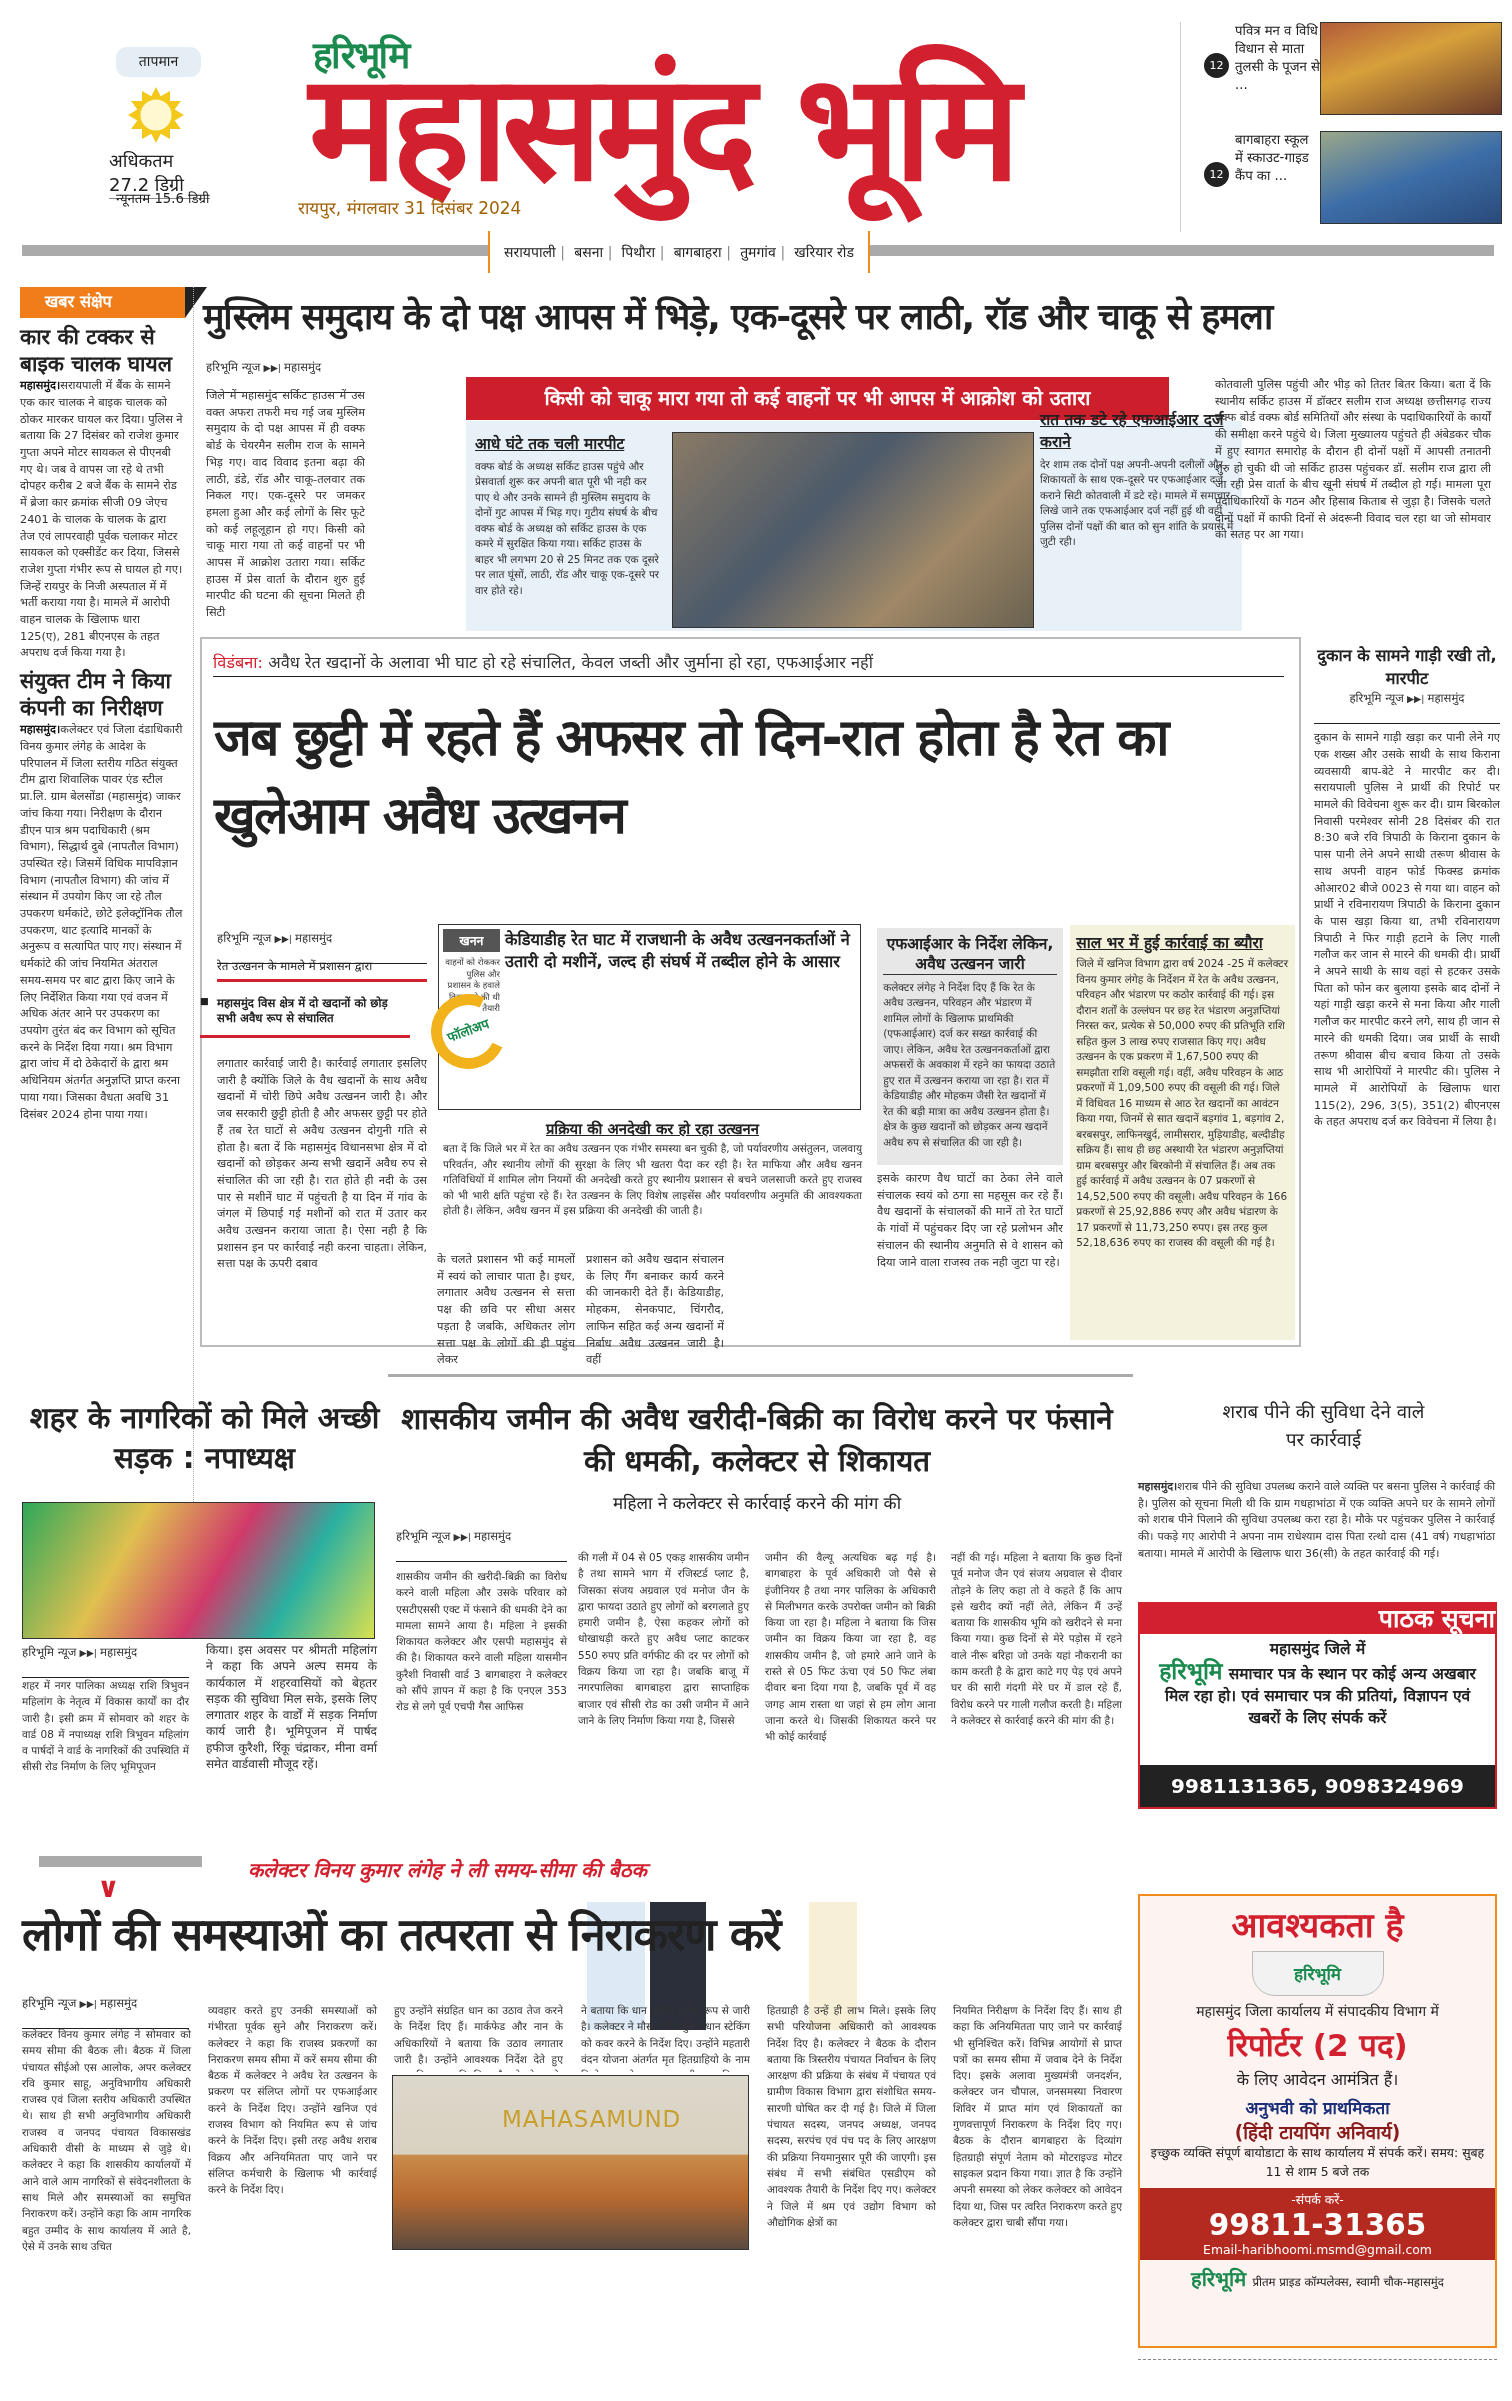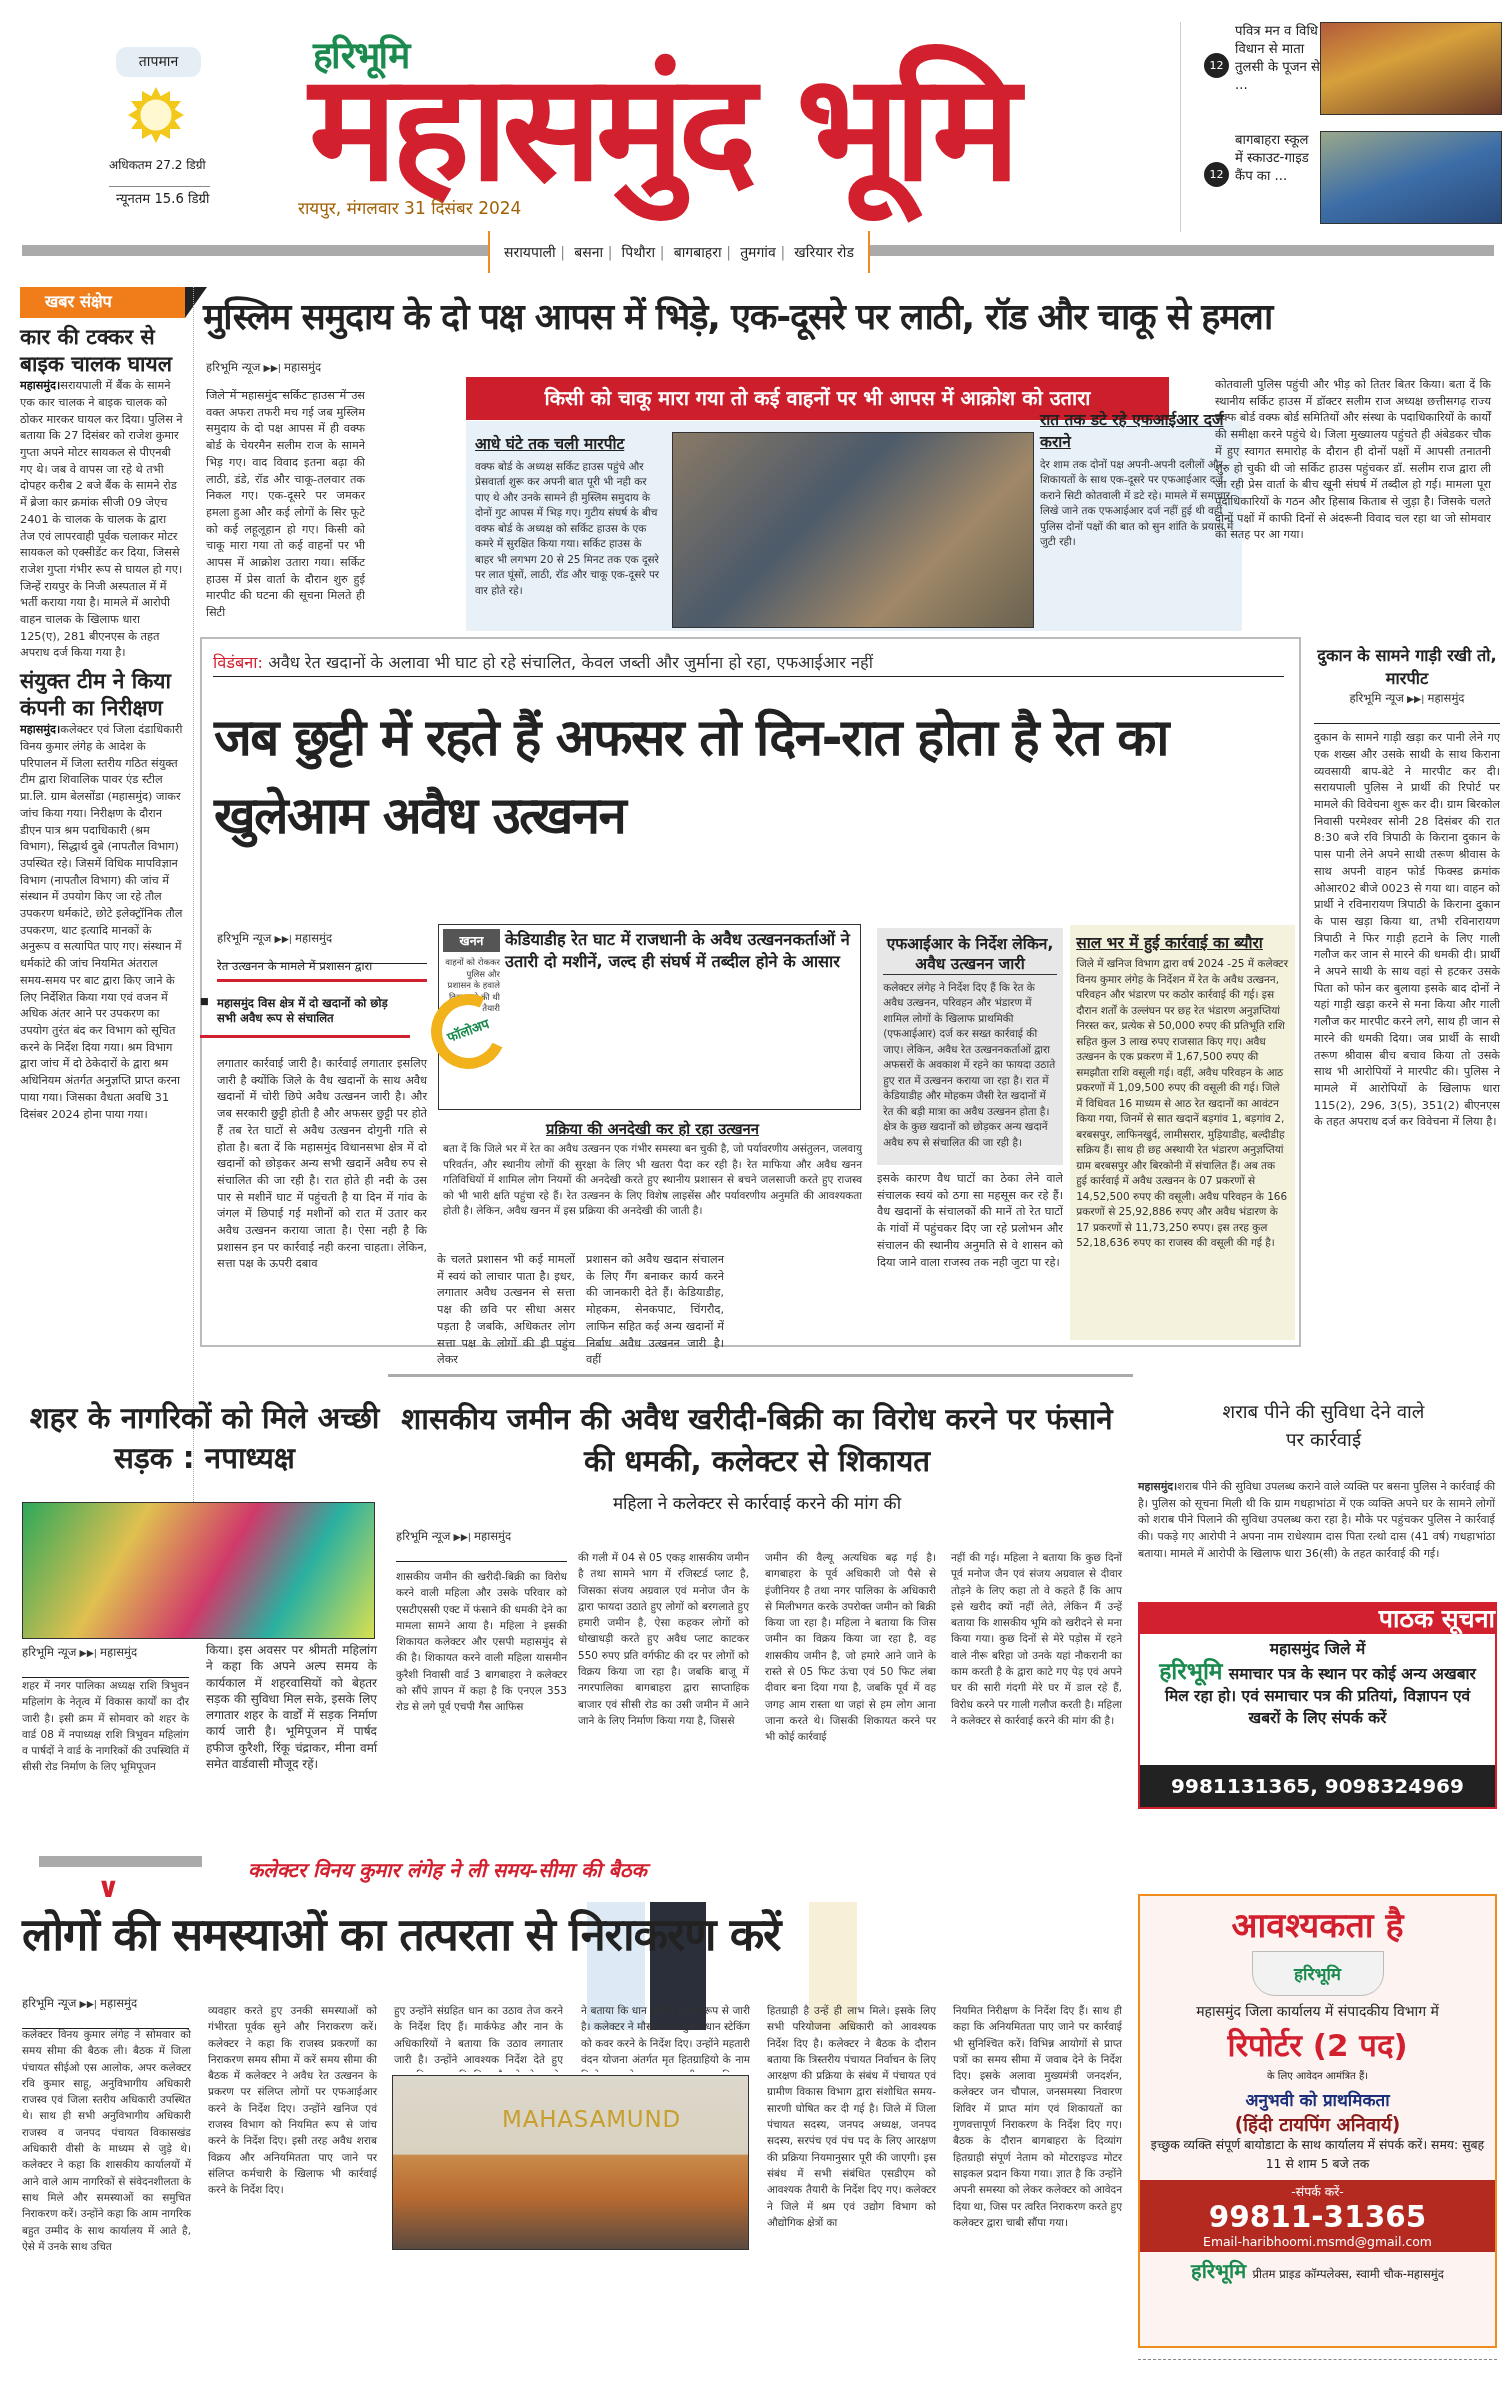--- a/index.html
+++ b/index.html
@@ -6,21 +6,21 @@
 body{width:1512px;height:2401px;background:#fff;font-family:"DejaVu Sans",sans-serif;color:#222;position:relative;overflow:hidden}
 .abs{position:absolute}
 .txt{font-size:11.3px;line-height:16.7px;text-align:justify;color:#333}
 .byline{font-size:11.6px;color:#333;border-bottom:1.6px solid #222;padding-bottom:18px;margin-bottom:6.2px}
 .byline .arr{font-size:9.3px;margin:0 3.1px}
 .photo{background:linear-gradient(135deg,#8a7a66,#4c5a6a 40%,#a08868 70%,#6a6250);border:0.8px solid #333}
 .vline{border-left:0.8px dotted #aaa}
 
 #temp-box{left:116px;top:47px;width:85px;height:29.5px;background:#e6eef5;border-radius:11px;text-align:center;font-size:14px;line-height:29.5px;color:#222}
 #sun{left:128px;top:87px;width:56px;height:56px}
-#temp-max{left:109px;top:156px;font-size:12px;color:#222;border-bottom:1.6px solid #888;padding-bottom:13px;width:101px}
+#temp-max{left:109px;top:148px;font-size:18px;color:#222;border-bottom:1.6px solid #888;padding-bottom:2px;width:101px}
 #temp-min{left:116px;top:189px;font-size:13.2px;color:#222}
 #brand{left:313px;top:28px;font-size:37px;font-weight:bold;color:#1a8a4e;letter-spacing:-1.6px}
 #title{left:309px;top:43px;font-size:148px;font-weight:bold;color:#d3202e;letter-spacing:-6.2px;line-height:171px}
 #dateline{left:298px;top:196px;font-size:17px;color:#a16207}
 #top-teasers{left:1180px;top:22px;width:332px;height:210px;border-left:1.6px solid #ccc}
 .teaser{position:absolute;left:23px;width:303px;height:93px}
 .teaser .num{position:absolute;left:0;top:31px;width:25px;height:25px;border-radius:50%;background:#222;color:#fff;font-size:11px;text-align:center;line-height:25px}
 .teaser .tx{position:absolute;left:31px;top:0;width:85px;font-size:13.2px;line-height:18px;color:#222}
 .teaser .im{position:absolute;left:116px;top:0;width:182px;height:93px}
 #tabbar{left:22px;top:245px;width:1472px;height:11px;background:#aaa}
@@ -94,21 +94,21 @@
 #notice-head{height:29.5px;background:#d3202e;color:#fff;font-size:25px;font-weight:bold;text-align:right;line-height:29.5px;position:relative}
 #notice-body{text-align:center;font-size:15.5px;font-weight:bold;line-height:22px;padding:4.7px 7.8px;color:#222}
 #notice-body .brand2{color:#1a8a4e;font-size:23px;margin-right:6.2px}
 #notice-phone{position:absolute;left:0;bottom:0;width:100%;height:42px;background:#222;color:#fff;font-size:20px;font-weight:bold;text-align:center;line-height:42px}
 
 #job{left:1138px;top:1894px;width:359px;height:454px;border:2.3px solid #f08c1e;background:#fdf3f0;text-align:center}
 #job-h{font-size:34px;font-weight:bold;color:#d3202e;margin-top:4.7px}
 #job-paper{margin:4.7px auto;width:132px;height:45px;background:#f2f2f2;border:0.8px solid #bbb;border-radius:0 0 23px 23px;color:#1a8a4e;font-weight:bold;font-size:17px;line-height:45px}
 #job-t1{font-size:14px;color:#222}
 #job-role{font-size:31px;font-weight:bold;color:#d3202e;margin:3.1px 0}
-#job-t2{font-size:10px;color:#222}
+#job-t2{font-size:16px;color:#222}
 #job-pri{font-size:17px;font-weight:bold;color:#1b2f7a;margin-top:6.2px}
 #job-type{font-size:18.6px;font-weight:bold;color:#8a1b1b}
 #job-t3{font-size:12.4px;color:#222;line-height:18.6px;padding:0 4.7px}
 #job-contact{background:#b42a20;color:#fff;margin-top:6.2px;padding:3.1px 0}
 #job-contact .l{font-size:12.4px}
 #job-contact .p{font-size:29.5px;font-weight:bold;line-height:34px}
 #job-contact .e{font-size:12.4px}
 #job-foot{font-size:11.6px;padding:4.7px;color:#222}
 #job-foot .b{color:#1a8a4e;font-weight:bold;font-size:20px;margin-right:6.2px}
 

